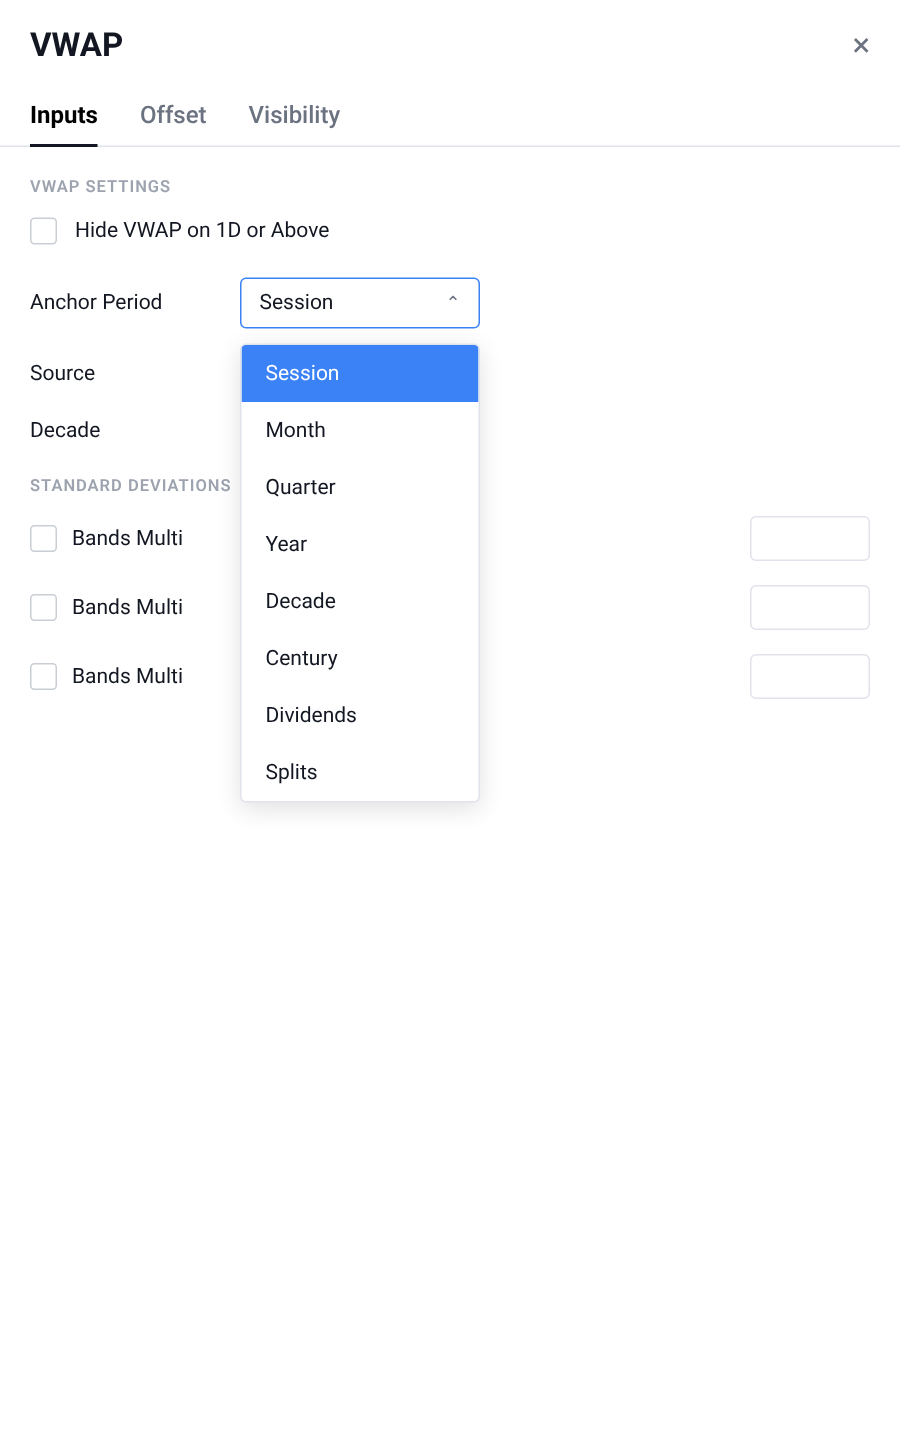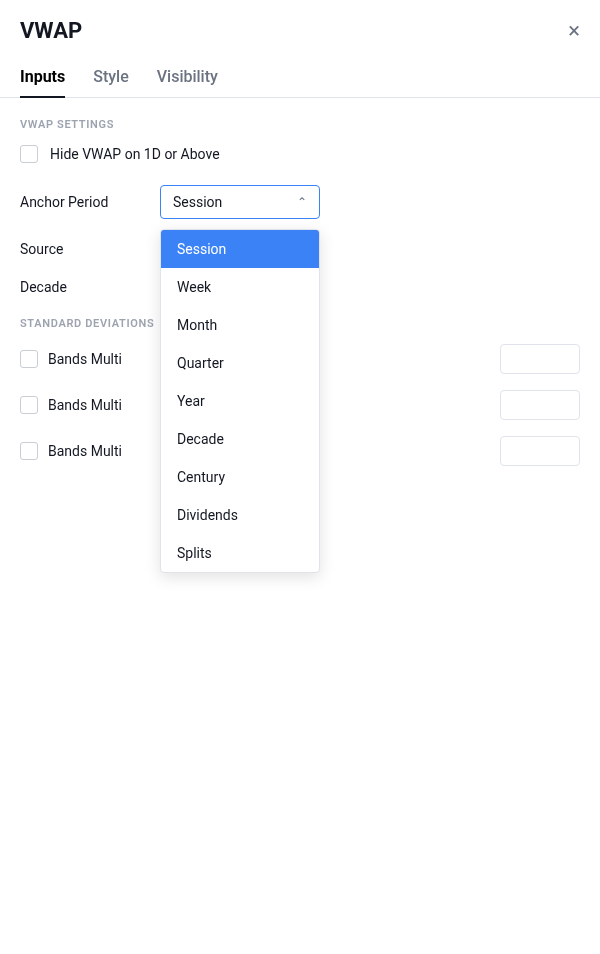--- a/index.html
+++ b/index.html
@@ -212,42 +212,41 @@
 </head>
 <body>
 
 <div class="header">
   <span class="header-title">VWAP</span>
   <button class="close-btn">×</button>
 </div>
 
 <div class="tabs">
   <div class="tab active">Inputs</div>
-  <div class="tab">Style</div>
+  <div class="tab">Offset</div>
   <div class="tab">Visibility</div>
 </div>
 
 <div class="content">
   <div class="section-label">VWAP SETTINGS</div>
 
   <div class="checkbox-row">
     <div class="checkbox"></div>
     <span class="checkbox-label">Hide VWAP on 1D or Above</span>
   </div>
 
   <div class="field-row">
     <span class="field-label">Anchor Period</span>
     <div class="dropdown-trigger">
       <span>Session</span>
       <span class="chevron">⌃</span>
     </div>
 
     <div class="dropdown-menu">
       <div class="dropdown-item selected">Session</div>
-      <div class="dropdown-item">Week</div>
       <div class="dropdown-item">Month</div>
       <div class="dropdown-item">Quarter</div>
       <div class="dropdown-item">Year</div>
       <div class="dropdown-item">Decade</div>
       <div class="dropdown-item">Century</div>
       <div class="dropdown-item">Dividends</div>
       <div class="dropdown-item">Splits</div>
     </div>
   </div>
 

